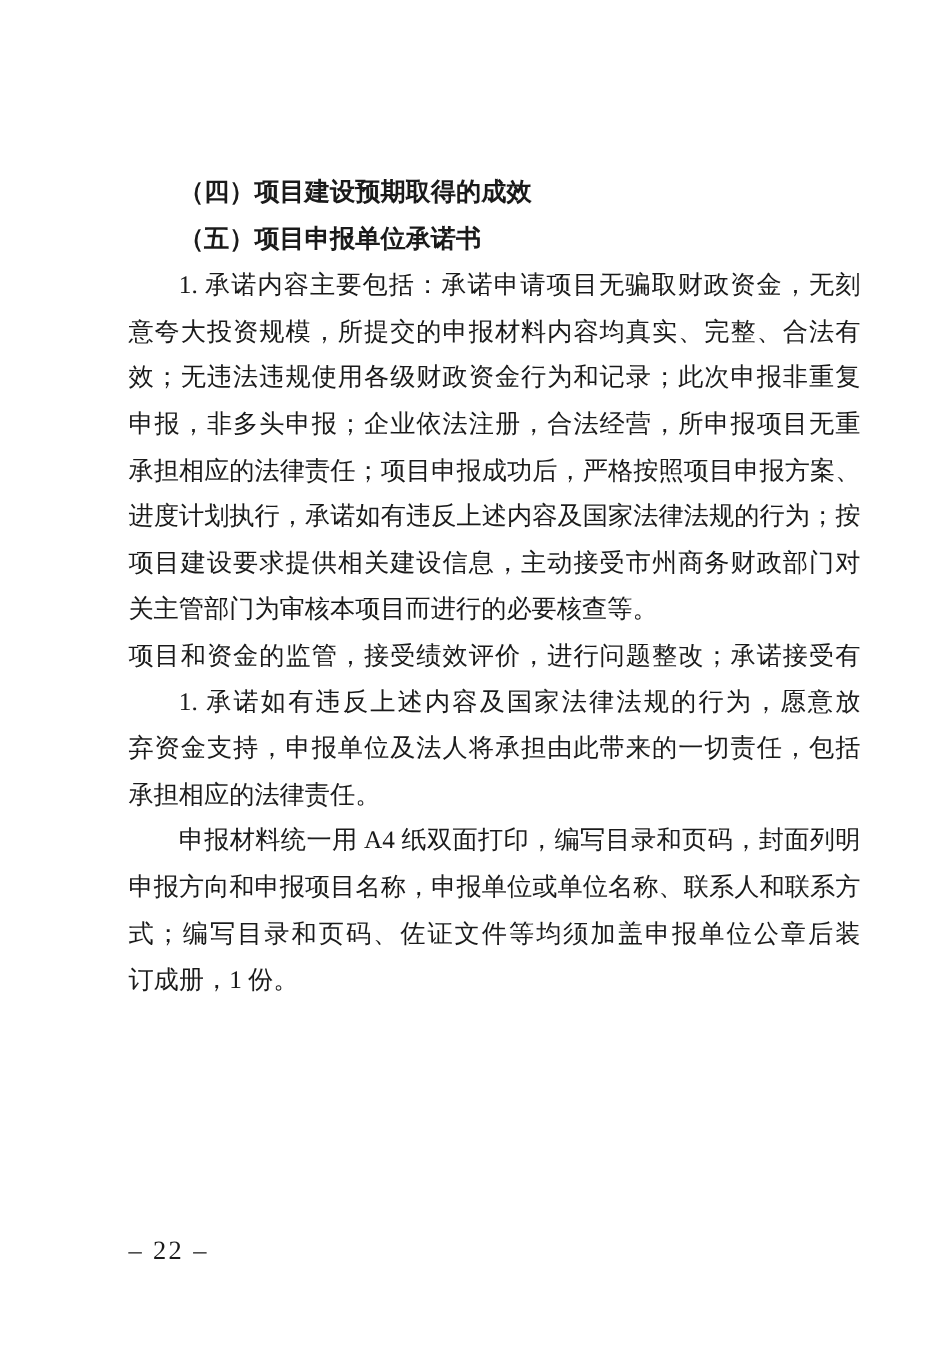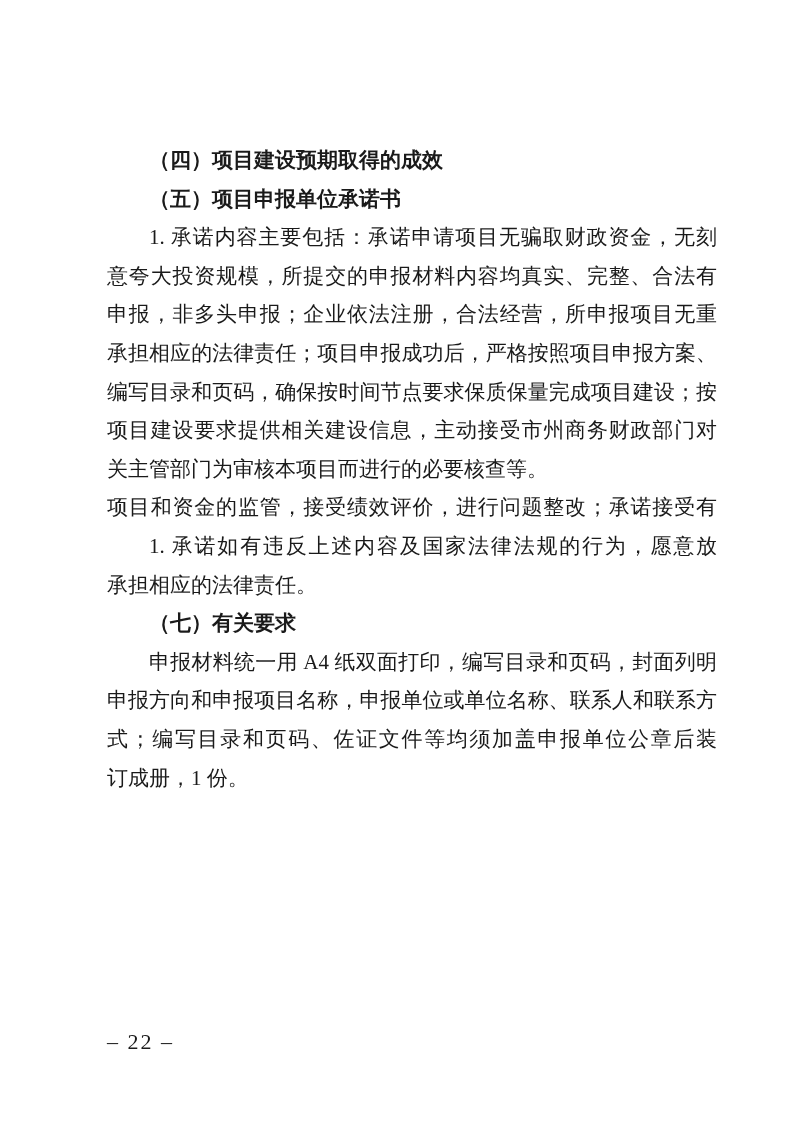--- a/index.html
+++ b/index.html
@@ -45,28 +45,29 @@
 </style>
 </head>
 <body>
 
 <div class="page">
   <div class="text-block">
       <div class="line heading indent">（四）项目建设预期取得的成效</div>
       <div class="line heading indent">（五）项目申报单位承诺书</div>
       <div class="line indent justify">1. 承诺内容主要包括：承诺申请项目无骗取财政资金，无刻</div>
       <div class="line justify">意夸大投资规模，所提交的申报材料内容均真实、完整、合法有</div>
+      <div class="line justify">效；无违法违规使用各级财政资金行为和记录；此次申报非重复</div>
       <div class="line justify">申报，非多头申报；企业依法注册，合法经营，所申报项目无重</div>
       <div class="line justify">承担相应的法律责任；项目申报成功后，严格按照项目申报方案、</div>
-      <div class="line justify">编写目录和页码，确保按时间节点要求保质保量完成项目建设；按</div>
+      <div class="line justify">进度计划执行，承诺如有违反上述内容及国家法律法规的行为；按</div>
       <div class="line justify">项目建设要求提供相关建设信息，主动接受市州商务财政部门对</div>
       <div class="line">关主管部门为审核本项目而进行的必要核查等。</div>
       <div class="line justify">项目和资金的监管，接受绩效评价，进行问题整改；承诺接受有</div>
       <div class="line indent justify">1. 承诺如有违反上述内容及国家法律法规的行为，愿意放</div>
+      <div class="line justify">弃资金支持，申报单位及法人将承担由此带来的一切责任，包括</div>
       <div class="line">承担相应的法律责任。</div>
-      <div class="line heading indent">（七）有关要求</div>
       <div class="line indent justify">申报材料统一用 A4 纸双面打印，编写目录和页码，封面列明</div>
       <div class="line justify">申报方向和申报项目名称，申报单位或单位名称、联系人和联系方</div>
       <div class="line justify">式；编写目录和页码、佐证文件等均须加盖申报单位公章后装</div>
       <div class="line">订成册，1 份。</div>
     </div>
   <div class="page-footer">– 22 –</div>
 </div>
 
 </body></html>

